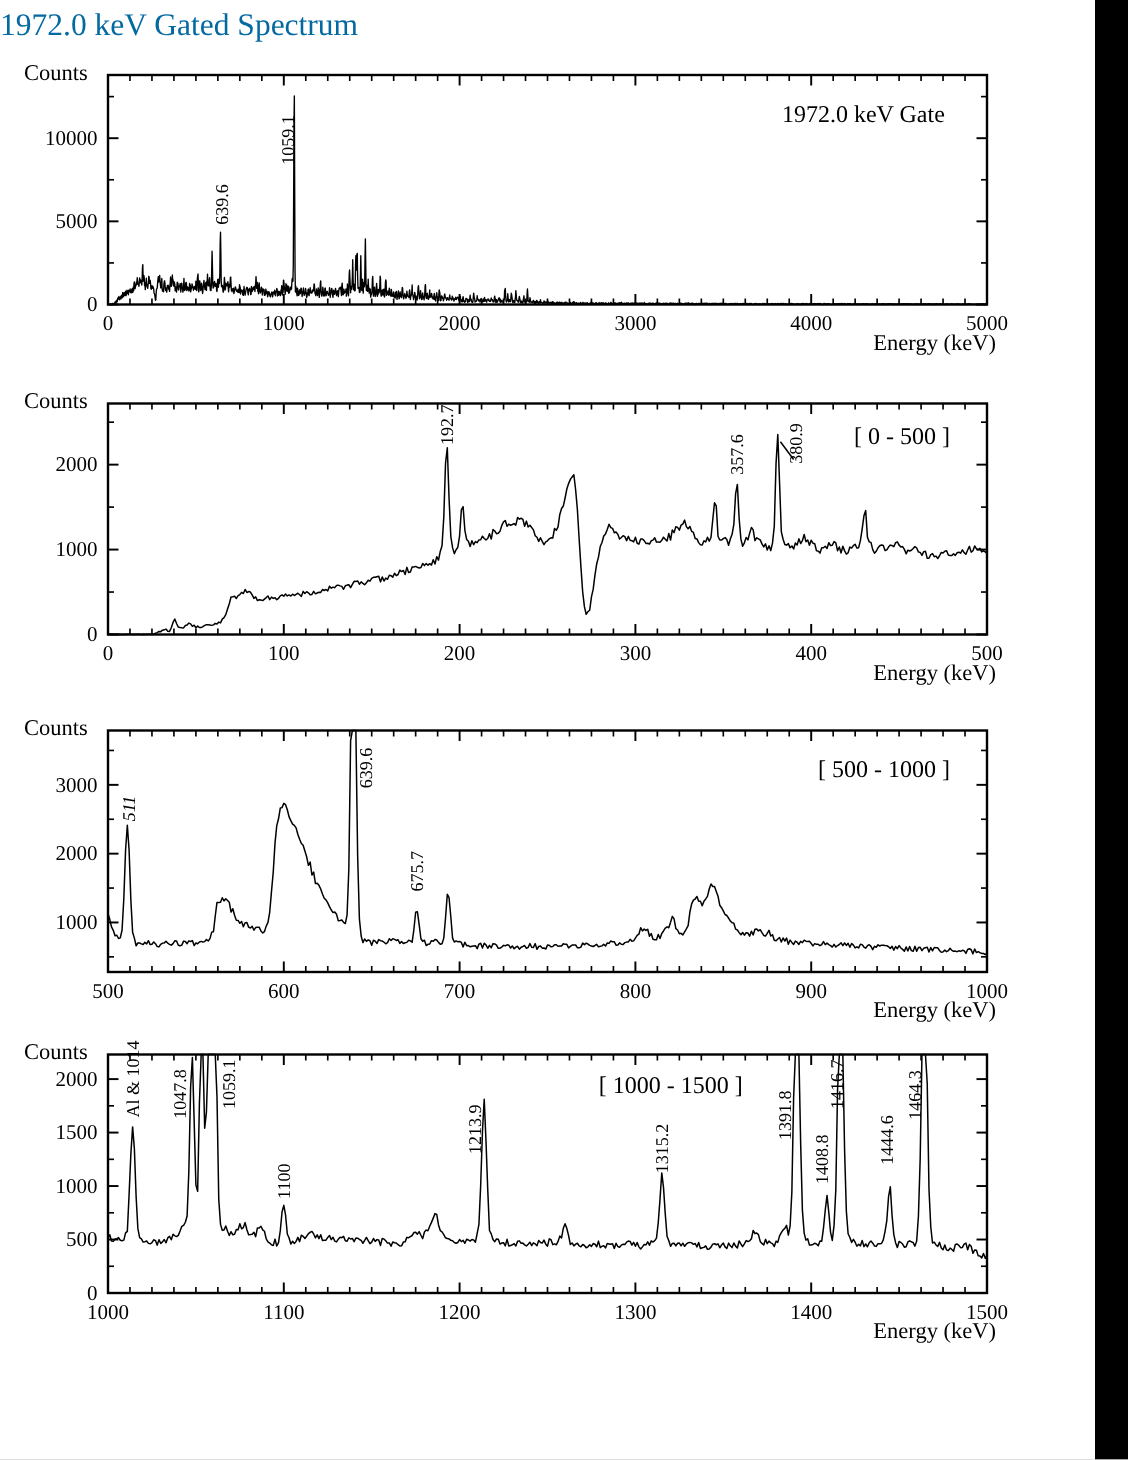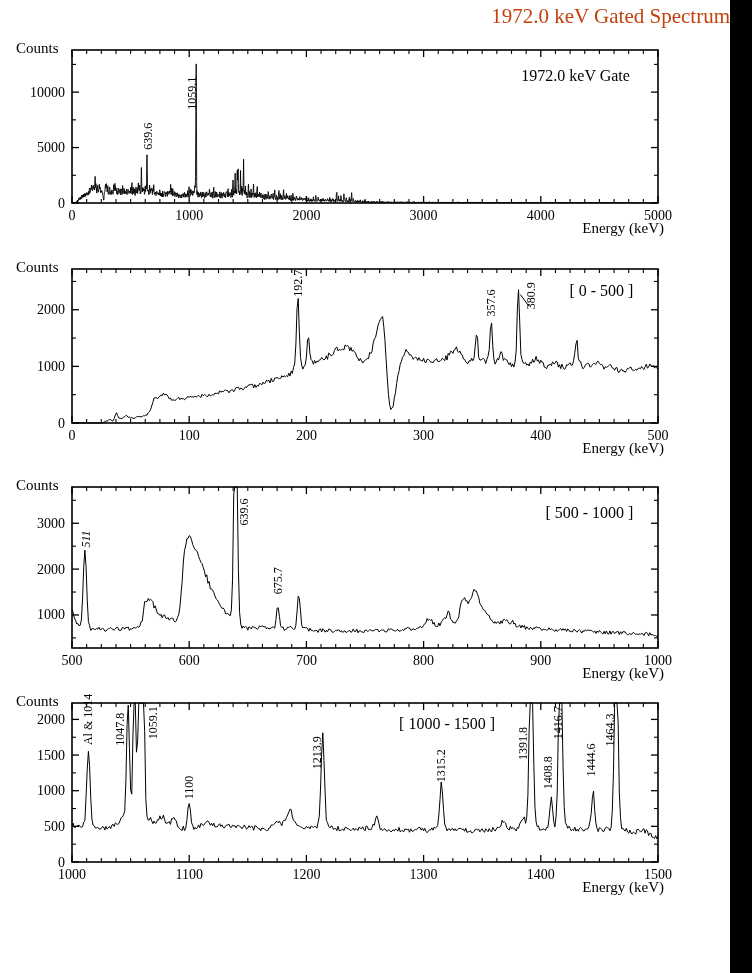--- a/index.html
+++ b/index.html
@@ -1,20 +1,20 @@
 <!DOCTYPE html>
 <html><head>
 <meta charset="utf-8">
 <style>
   html,body{margin:0;padding:0;}
   body{background:#888;}
   .page{position:relative;width:752px;height:973px;background:#fff;overflow:hidden;
         font-family:"Liberation Serif", serif;color:#000;}
-  .title{position:absolute;left:0;top:4px;width:730px;text-align:right;
-         font-size:21px;color:#c2410c;}
+  .title{position:absolute;left:0;top:4px;width:730px;text-align:left;
+         font-size:21px;color:#0369a1;}
   .figure-svg{position:absolute;left:0;top:0;}
   .scan-strip{position:absolute;top:0;right:0;width:22px;height:973px;background:#000;}
   svg text{font-family:"Liberation Serif", serif;fill:#000;}
 </style>
 </head>
 <body>
 
 <div class="page">
   <div class="title">1972.0 keV Gated Spectrum</div>
   <svg id="fig" class="figure-svg" width="730" height="973" viewBox="0 0 730 973">

